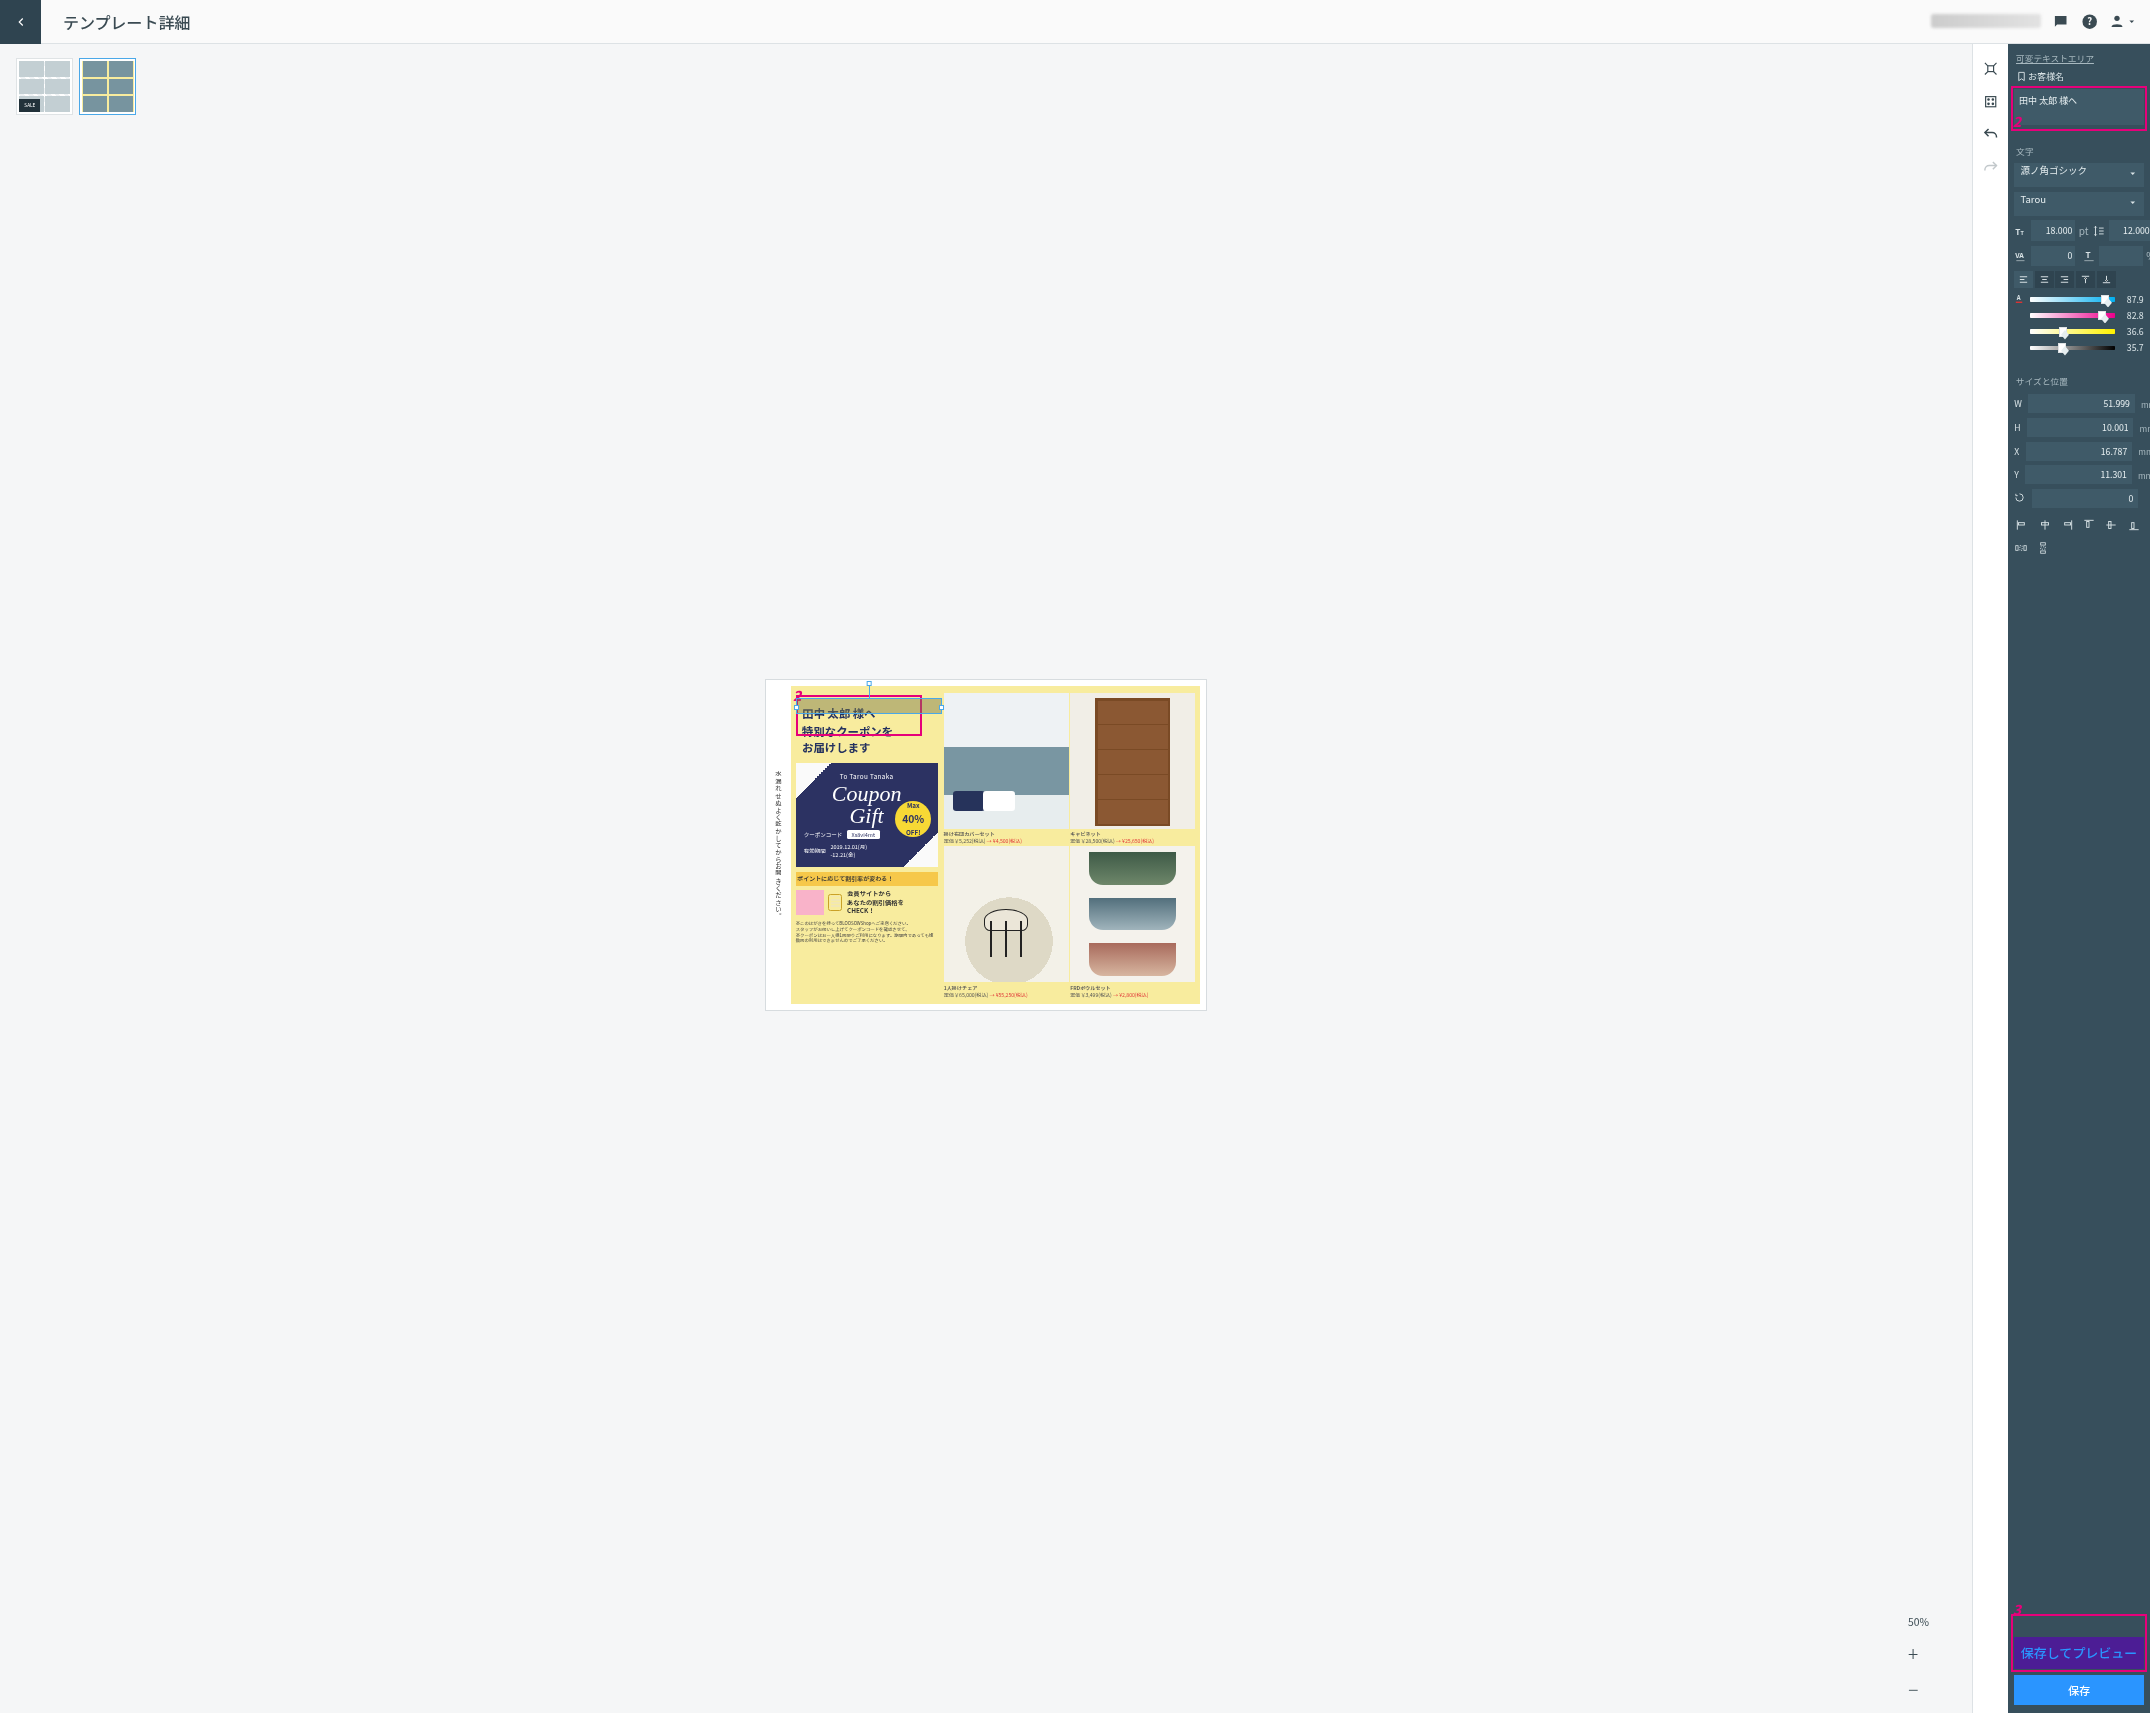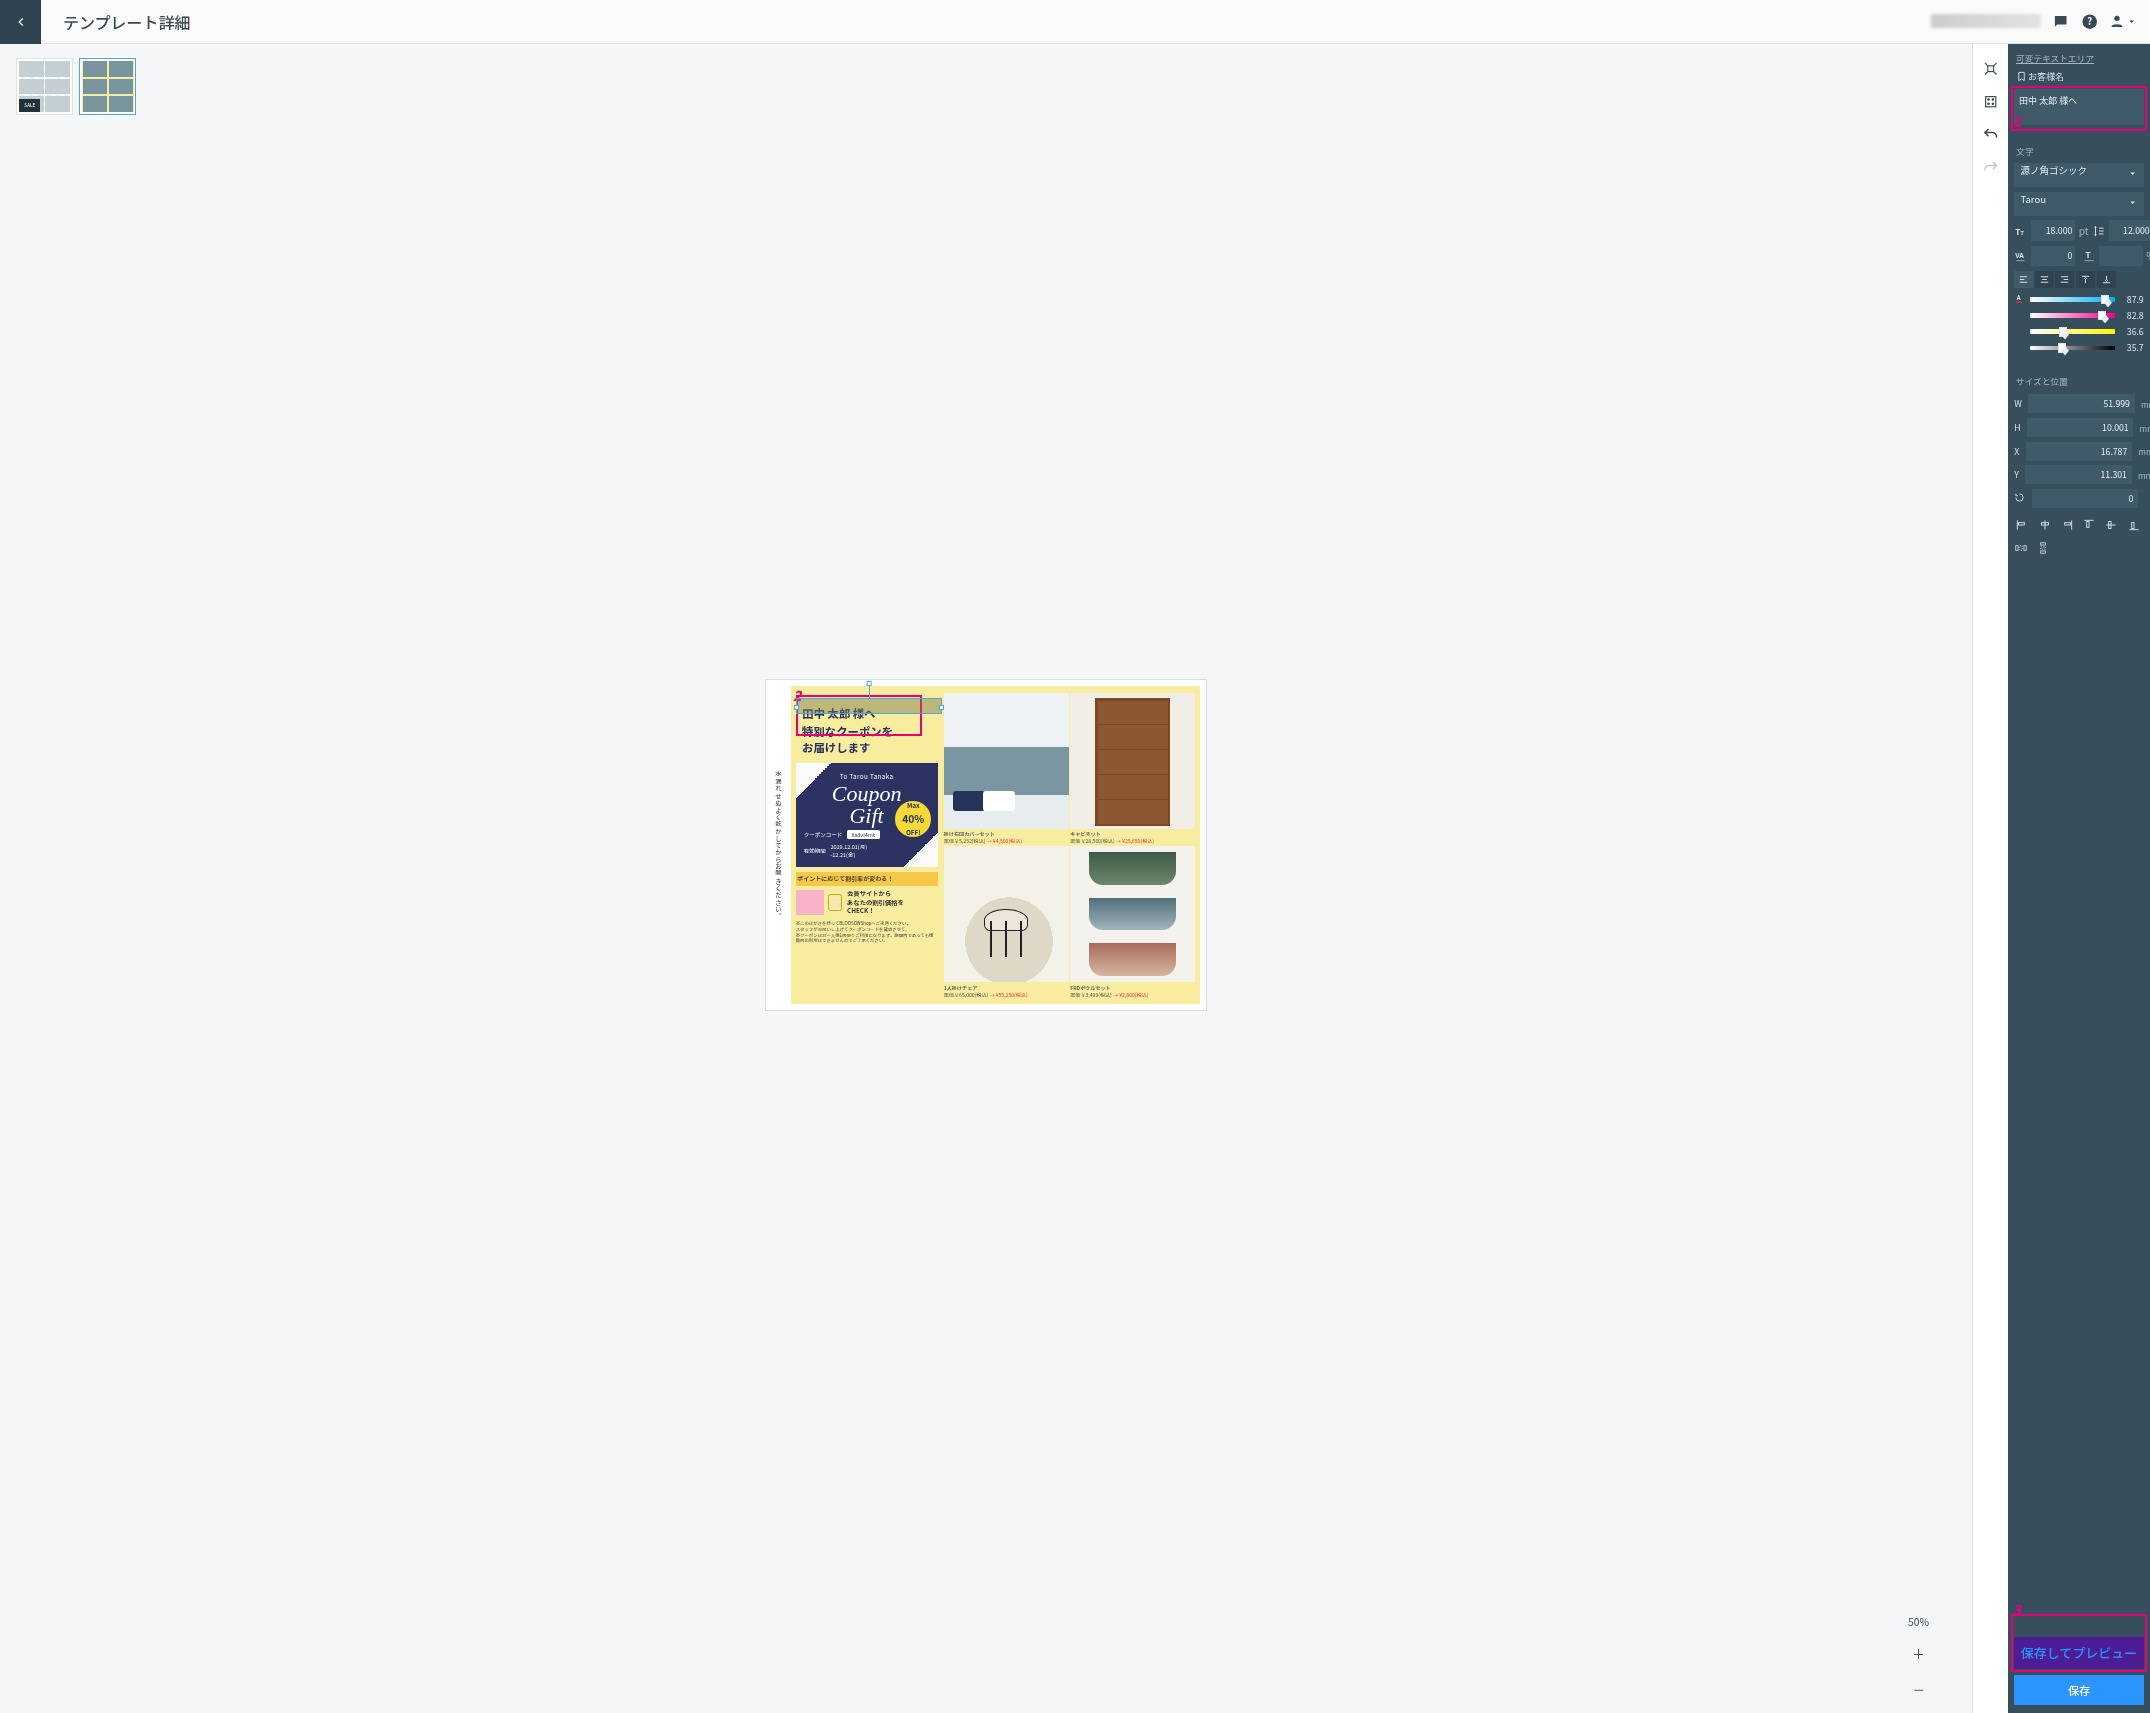--- a/index.html
+++ b/index.html
@@ -94,21 +94,21 @@
   .stack.s1{background:linear-gradient(180deg,#3e5a47,#6e876a);} .stack.s2{background:linear-gradient(180deg,#526f7c,#a0b4bc);} .stack.s3{background:linear-gradient(180deg,#a86a5c,#d7b6a0);}
   .prod-label{font-size:5.1px;margin-top:1.6px;color:#555;}
   .prod-label .name{font-weight:600;}
   .prod-label .price{color:#e13a3a;}
   
   .tool-rail{width:36px;background:#fff;border-left:0.8px solid var(--border);display:flex;flex-direction:column;align-items:center;gap:12.6px;padding-top:14px;}
   .tool-btn{width:20.5px;height:20.5px;display:flex;align-items:center;justify-content:center;color:#394950;cursor:pointer;}
   .tool-btn.disabled{color:#c2c8cb;}
   .tool-rail svg{width:17.4px;height:17.4px;}
   
-  .zoom-cluster{position:absolute;right:43px;bottom:11px;display:flex;flex-direction:column;align-items:center;gap:9.5px;font-size:10.3px;color:#3a4a52;}
+  .zoom-cluster{position:absolute;right:43px;bottom:11px;display:flex;flex-direction:column;gap:9.5px;font-size:10.3px;color:#3a4a52;}
   .zoom-btn{cursor:pointer;font-size:19px;font-weight:300;}
   
   .inspector{width:142px;background:var(--panel);color:#d9e3e6;display:flex;flex-direction:column;font-size:9px;}
   .insp-section-title{font-size:8.7px;color:#a7b8bf;padding:8px 8px 4.7px;position:relative;text-decoration:underline;}
   .bm-row{display:flex;align-items:center;gap:1px;padding:0 8px 6.3px;}
   .bm-row svg{width:11px;height:11px;color:#d9e3e6;}
   .bm-row span{font-size:9px;}
   .textarea-wrap{margin:0 6.3px;position:relative;}
   .textarea{width:100%;height:36px;background:var(--panel-mid);border:none;color:#e6eef0;font-size:9px;padding:4.7px;resize:none;}
   .ta-outline{position:absolute;left:-3.2px;right:-3.2px;top:-3.2px;bottom:-3.2px;border:2.4px solid var(--highlight);pointer-events:none;}

